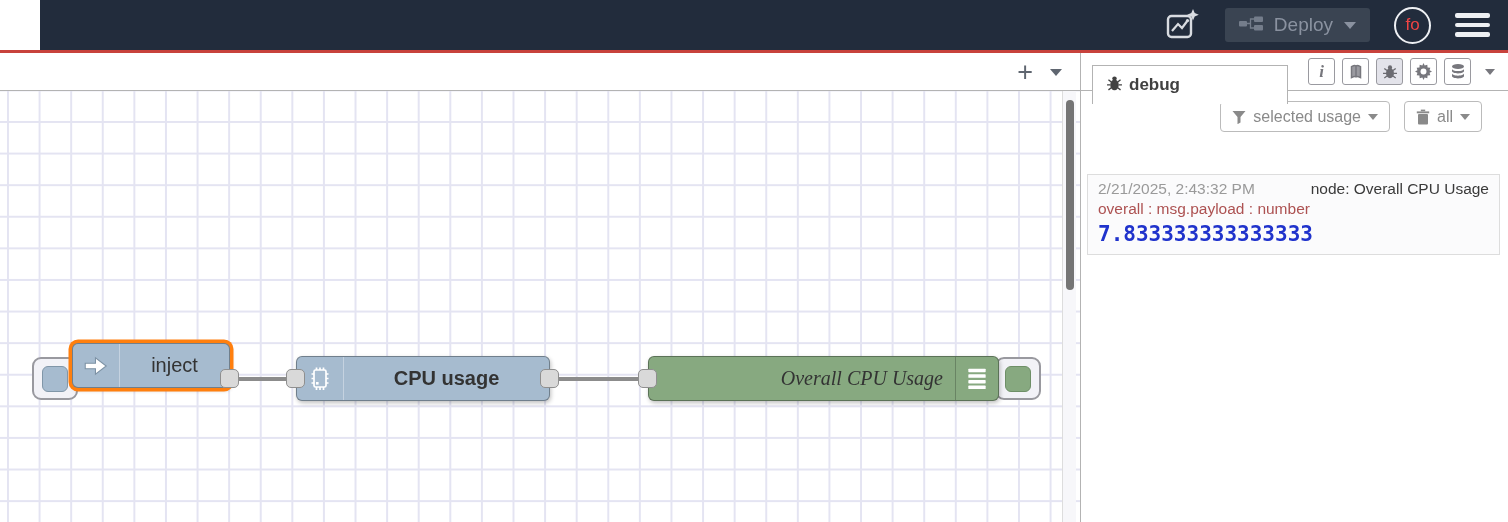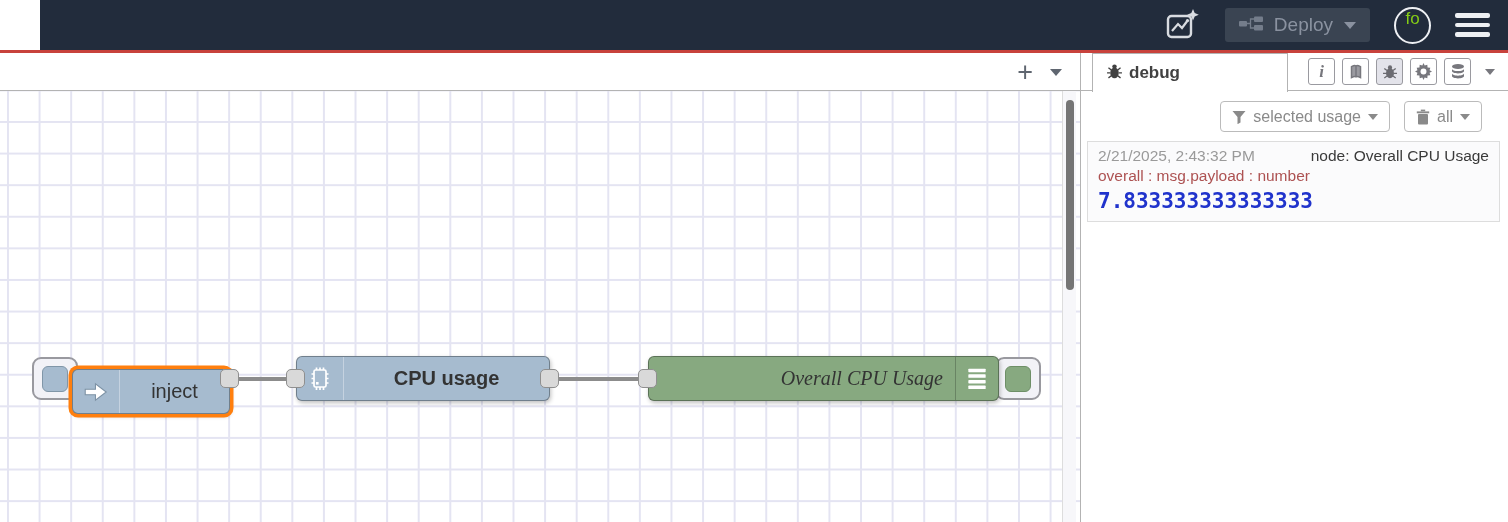--- a/index.html
+++ b/index.html
@@ -10,21 +10,21 @@
   
   .header { height:50px; background:#222c3c; display:flex; align-items:center;margin-left:40px; }
   .header-right { margin-left:auto; display:flex; align-items:center; gap:24px; padding-right:18px; }
   .ai-icon { width:38px; height:38px; display:flex; align-items:center; justify-content:center; cursor:pointer; }
   .deploy-btn { display:flex; align-items:center; gap:11px; height:34px; padding:0 14px 0 14px;
     background:#3a4452; border:none; border-radius:3px; color:#8a92a0; font-size:19px;
     font-family:"Liberation Sans",sans-serif; cursor:pointer; }
   .caret { width:0; height:0; border-left:6px solid transparent; border-right:6px solid transparent;
     border-top:7px solid #8a92a0; display:inline-block; }
   .avatar { width:37px; height:37px; border:2.5px solid #eef0f3; border-radius:50%;
-    display:flex; justify-content:center; color:#84cc16; font-size:17px; cursor:pointer; }
+    display:flex; align-items:center; justify-content:center; color:#ef4444; font-size:17px; cursor:pointer; }
   .hamburger { display:flex; flex-direction:column; gap:5px; cursor:pointer; padding:4px 0; }
   .hamburger span { width:35px; height:4.5px; background:#eef0f3; border-radius:2px; }
   .redline { height:3px; background:#c8423c; }
 
   
   .main { display:flex; height:469px; }
   .canvas-col { width:1081px; border-right:1px solid #b3b3b3; display:flex; flex-direction:column; background:#fff; }
 
   .flow-tabbar { position:relative; height:38px; border-bottom:1px solid #b3b3b3; background:#fff; flex:0 0 auto; }
   .tab-actions { position:absolute; right:18px; top:0; height:38px; display:flex; align-items:center; gap:17px; }
@@ -62,42 +62,42 @@
   .node.green { background:#87a980; }
 
   .v-scroll-track { position:absolute; top:0; bottom:0; right:4px; width:14px; background:#f7f7fa;
     border-left:1px solid #ddd; z-index:5; cursor:pointer; }
   .v-scroll-thumb { position:absolute; left:3px; top:9px; width:8px; height:190px; background:#757575;
     border-radius:4.5px; cursor:grab; }
 
   
   .sidebar { width:427px; background:#fff; display:flex; flex-direction:column; }
   .sidebar-tabbar { position:relative; height:38px; border-bottom:1px solid #b3b3b3; flex:0 0 auto; }
-  .debug-tab { position:absolute; left:11px; top:0; height:39px; width:196px; background:#fff;
+  .debug-tab { position:absolute; left:11px; top:12px; height:39px; width:196px; background:#fff;
     border:1px solid #b3b3b3; border-bottom:none; display:flex; align-items:center; gap:6px;
     padding:0 13px; z-index:2; cursor:pointer; }
   .debug-tab .tab-text { font-size:17px; font-weight:bold; color:#414141; }
   .tab-buttons { position:absolute; right:13px; top:5px; display:flex; align-items:center; gap:7px; }
   .sq-btn { width:27px; height:27px; border:1px solid #9a9aa0; border-radius:3px; background:#fff;
     display:flex; align-items:center; justify-content:center; cursor:pointer; color:#77777d;
     font-family:"Liberation Serif",serif; font-weight:bold; font-size:17px; }
   .sq-btn.active { background:#e3e3ea; }
   .small-caret { width:0; height:0; border-left:5.5px solid transparent; border-right:5.5px solid transparent;
     border-top:6.5px solid #77777d; margin-left:7px; cursor:pointer; }
 
   .debug-toolbar { display:flex; justify-content:flex-end; align-items:center; gap:14px;
     padding:10px 26px 9px 0; flex:0 0 auto; }
   .tb-btn { display:flex; align-items:center; gap:7px; height:31px; padding:0 11px; background:#fff;
     border:1px solid #bbb; border-radius:4px; color:#8a8a8a; font-size:16px; cursor:pointer;
     font-family:"Liberation Sans",sans-serif; }
   .tb-btn .caret-s { width:0; height:0; border-left:5px solid transparent; border-right:5px solid transparent;
     border-top:6px solid #8a8a8a; }
 
   .debug-messages { flex:1; overflow:hidden; padding:0 8px 0 6px; }
-  .debug-msg { background:#fbfbfc; border:1px solid #ddd; padding:5px 10px 8px 10px; }
+  .debug-msg { background:#fbfbfc; border:1px solid #ddd; padding:5px 10px 8px 10px;margin-top:33px; }
   .msg-meta { display:flex; justify-content:space-between; align-items:baseline; font-size:15.5px; }
   .msg-ts { color:#9a9a9a; }
   .msg-node { color:#3a3a3a; }
   .msg-prop { color:#ad5252; font-size:15.5px; margin-top:2px; }
   .msg-value { color:#2033cc; font-family:"DejaVu Sans Mono",monospace; font-size:21px;
     font-weight:600; margin-top:4px; }
 </style>
 </head>
 <body>
 
@@ -149,21 +149,21 @@
 
       <div class="canvas">
 
         <div class="wire" style="left:230px; top:286px; width:66px;"></div>
         <div class="wire" style="left:550px; top:286px; width:98px;"></div>
 
         <div class="side-button" style="left:32px; top:266px;">
           <span class="inner blue"></span>
         </div>
 
-        <div class="node blue selected" style="left:72px; top:278px; width:158px;">
+        <div class="node blue selected" style="left:72px; top:252px; width:158px;">
           <div class="node-icon-left">
             <svg width="28" height="28" viewBox="0 0 26 26">
               <path d="M3 10.5h9.5V5.5l10 7.5-10 7.5v-5H3z" fill="#fff" stroke="#7d92a5" stroke-width="1"></path>
             </svg>
           </div>
           <div class="node-label">inject</div>
         </div>
         <div class="port" style="left:220px; top:278px;"></div>
 
         <div class="node blue" style="left:296px; top:265px; width:254px;font-weight:bold;">

